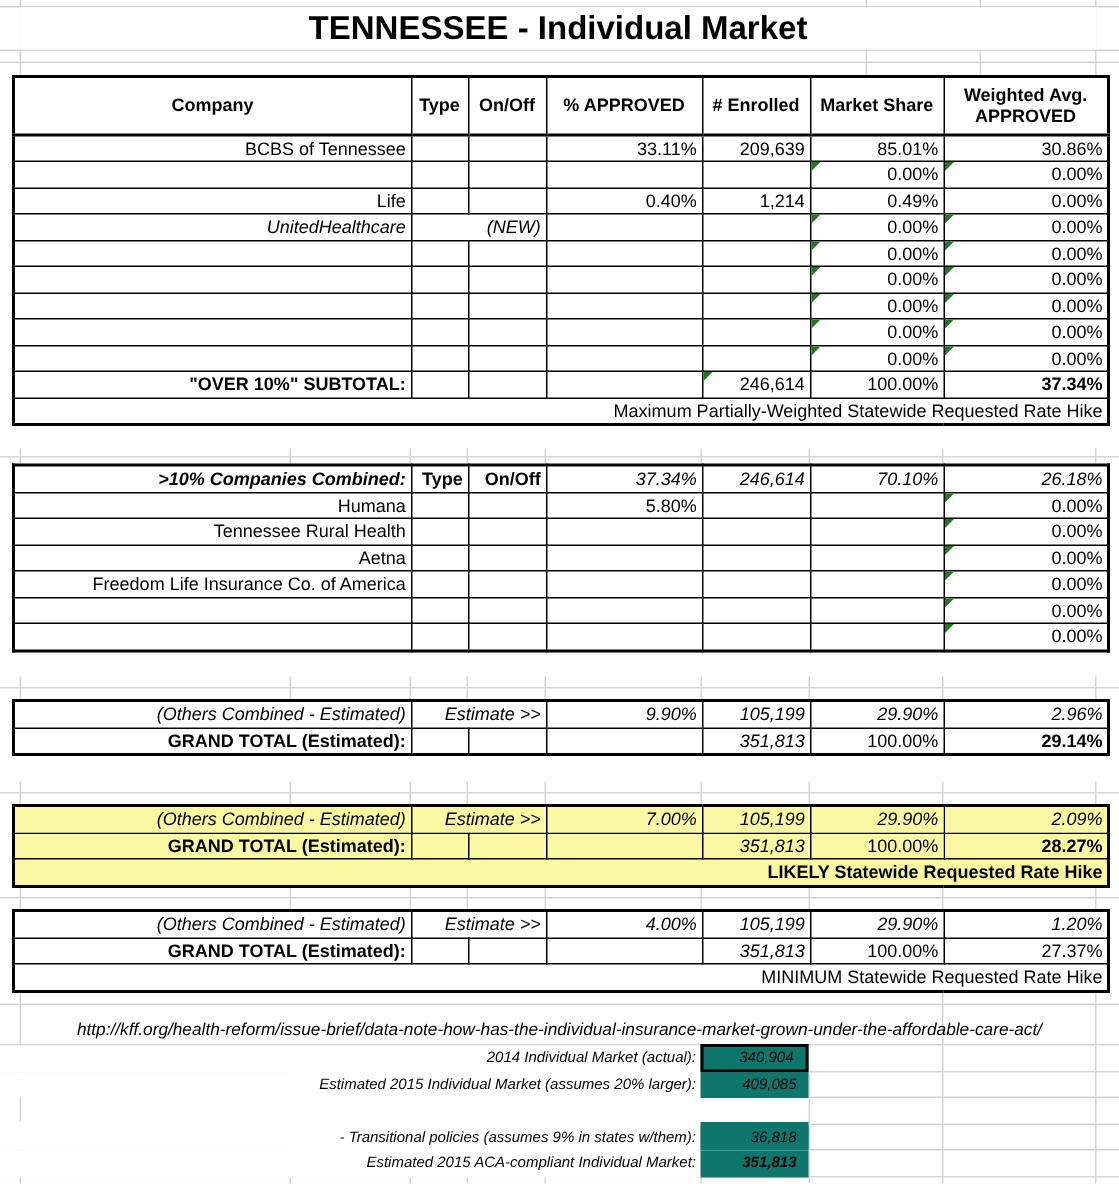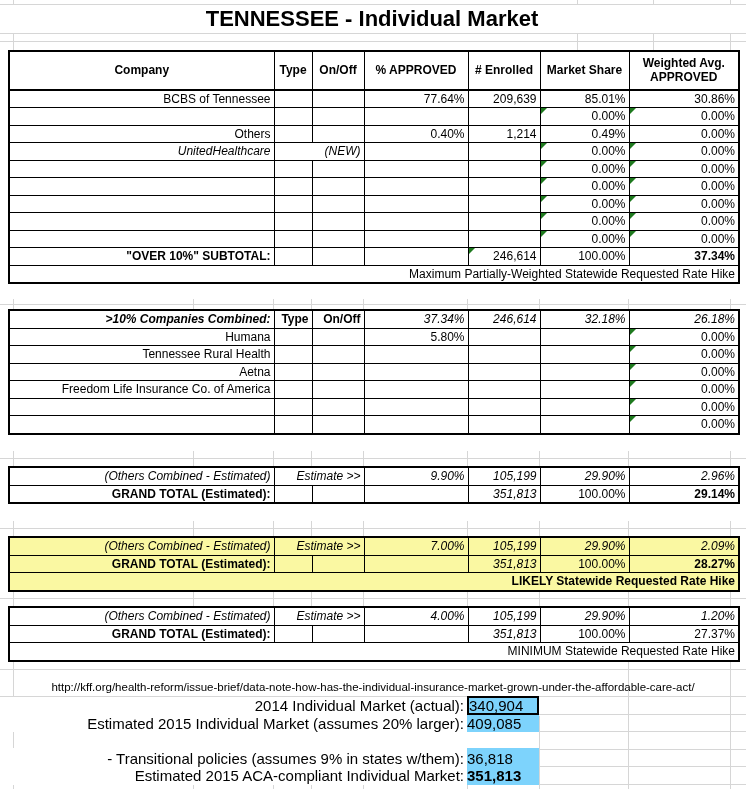--- a/index.html
+++ b/index.html
@@ -18,25 +18,25 @@
          white-space:normal;line-height:1.2;padding:0 1px;}
   .r{text-align:right;}
   .c{text-align:right;}
   .b{font-weight:bold;}
   .i{font-style:italic;}
   tr.note td{text-align:right;}
   table.yellow, table.yellow td{background:#faf8a2;}
   .tri{position:absolute;top:0;left:0;width:0;height:0;border-top:6px solid #1e7a1e;
        border-right:6px solid transparent;}
   .url-row{position:absolute;left:0;top:678px;width:746px;height:18px;line-height:18px;
-       text-align:center;font-size:11.5px;z-index:1;}
-  .f-row{position:absolute;left:0;width:539px;height:17.5px;display:flex;
-       font-size:15px;line-height:17.5px;z-index:1;}
+       text-align:center;font-style:italic;font-size:11.5px;z-index:1;}
+  .f-row{position:absolute;left:0;width:539px;height:17.5px;display:flex;font-style:italic;
+       font-size:10px;line-height:17.5px;z-index:1;}
   .f-label{flex:0 0 467px;text-align:right;padding-right:3px;box-sizing:border-box;background:#fff;}
-  .f-value{flex:0 0 72px;padding-right:8px;box-sizing:border-box;background:#7dd3fc;}
+  .f-value{flex:0 0 72px;text-align:right;padding-right:8px;box-sizing:border-box;background:#0f766e;}
   .f-value.boxed{border:2px solid #000;height:19px;margin-top:-1px;line-height:16px;}
 </style>
 </head>
 <body>
 
 <div class="sheet">
 
   <div class="gh" style="top:4px;left:0;width:746px"></div>
   <div class="gh" style="top:33px;left:0;width:746px"></div>
   <div class="gh" style="top:41px;left:0;width:746px"></div>
@@ -124,36 +124,36 @@
       <td>On/Off</td>
       <td>% APPROVED</td>
       <td># Enrolled</td>
       <td>Market Share</td>
       <td>Weighted Avg. APPROVED</td>
     </tr>
     <tr>
       <td class="r">BCBS of Tennessee</td>
       <td></td>
           <td></td>
-      <td class="r">77.64%</td>
+      <td class="r">33.11%</td>
       <td class="r">209,639</td>
       <td class="r">85.01%</td>
       <td class="r">30.86%</td>
     </tr>
     <tr>
       <td></td>
           <td></td>
           <td></td>
           <td></td>
           <td></td>
       <td class="r"><span class="tri"></span><span>0.00%</span></td>
       <td class="r"><span class="tri"></span><span>0.00%</span></td>
     </tr>
     <tr>
-      <td class="r">Others</td>
+      <td class="r">Life</td>
       <td></td>
           <td></td>
       <td class="r">0.40%</td>
       <td class="r">1,214</td>
       <td class="r">0.49%</td>
       <td class="r">0.00%</td>
     </tr>
     <tr>
       <td class="r i">UnitedHealthcare</td>
       <td class="c i" colspan="2">(NEW)</td>
@@ -232,21 +232,21 @@
         <col style="width:89px">
         <col style="width:110px">
       </colgroup>
     <tbody>
         <tr>
       <td class="r b i">&gt;10% Companies Combined:</td>
       <td class="c b">Type</td>
       <td class="c b">On/Off</td>
       <td class="r i">37.34%</td>
       <td class="r i">246,614</td>
-      <td class="r i">32.18%</td>
+      <td class="r i">70.10%</td>
       <td class="r i">26.18%</td>
     </tr>
     <tr>
       <td class="r">Humana</td>
       <td></td>
           <td></td>
       <td class="r">5.80%</td>
       <td></td>
           <td></td>
       <td class="r"><span class="tri"></span><span>0.00%</span></td>

